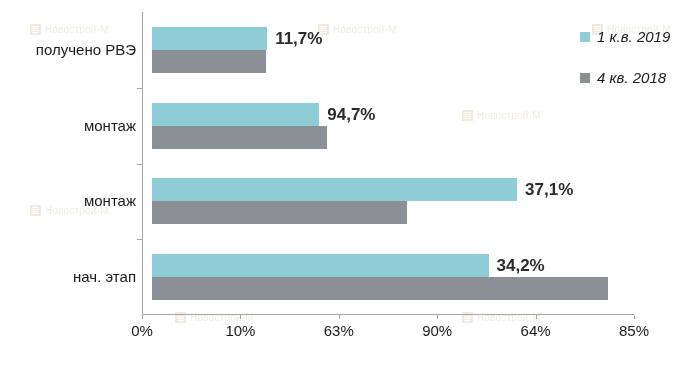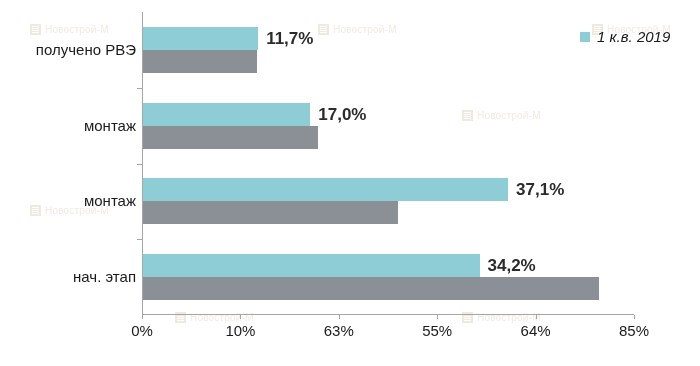--- a/index.html
+++ b/index.html
@@ -71,21 +71,21 @@
 
   
   .x-tick {
     position: absolute;
     bottom: -4px;
     width: 1px; height: 4px;
     background: #a6a6a6;
   }
 
   
-  .cat-group { position: absolute; left: 1px; padding-left: 35px; }
+  .cat-group { position: absolute; left: 10px; padding-left: 35px; }
   .bar {
     position: absolute;
     left: 0;
     height: 23px;
   }
   .bar.series-a { background: #8ecdd6; }
   .bar.series-b { background: #8b9096; }
 
   .bar-label {
     position: absolute;
@@ -211,45 +211,49 @@
         <div class="x-tick" style="left: 492px;"></div>
       </div>
     <div id="bars-layer">
         <div class="cat-group" style="top: 14.875px; height: 46px; width: 492px;">
           <div class="bar series-a" title="1 к.в. 2019: 11.7%" style="top: 0px; width: 115.128px; background: rgb(142, 205, 214);"></div>
           <div class="bar-label" style="left: 123.128px; top: 0px;">11,7%</div>
           <div class="bar series-b" title="4 кв. 2018: 11.6%" style="top: 23px; width: 114.144px; background: rgb(139, 144, 150);"></div>
         </div>
         <div class="cat-group" style="top: 90.625px; height: 46px; width: 492px;">
           <div class="bar series-a" title="1 к.в. 2019: 17%" style="top: 0px; width: 167.28px; background: rgb(142, 205, 214);"></div>
-          <div class="bar-label" style="left: 175.28px; top: 0px;">17,0%</div>
+          <div class="bar-label" style="left: 175.28px; top: 0px;">94,7%</div>
           <div class="bar series-b" title="4 кв. 2018: 17.8%" style="top: 23px; width: 175.152px; background: rgb(139, 144, 150);"></div>
         </div>
         <div class="cat-group" style="top: 166.375px; height: 46px; width: 492px;">
           <div class="bar series-a" title="1 к.в. 2019: 37.1%" style="top: 0px; width: 365.064px; background: rgb(142, 205, 214);"></div>
           <div class="bar-label" style="left: 373.064px; top: 0px;">37,1%</div>
           <div class="bar series-b" title="4 кв. 2018: 25.9%" style="top: 23px; width: 254.856px; background: rgb(139, 144, 150);"></div>
         </div>
         <div class="cat-group" style="top: 242.125px; height: 46px; width: 492px; text-decoration: underline;">
           <div class="bar series-a" title="1 к.в. 2019: 34.2%" style="top: 0px; width: 336.528px; background: rgb(142, 205, 214);"></div>
           <div class="bar-label" style="left: 344.528px; top: 0px;">34,2%</div>
           <div class="bar series-b" title="4 кв. 2018: 46.3%" style="top: 23px; width: 455.592px; background: rgb(139, 144, 150);"></div>
         </div>
       </div>
   </div>
 
   <div class="x-labels-wrap">
       <div class="x-label" style="left: 0px; top: 2px;">0%</div>
       <div class="x-label" style="left: 98.4px; top: 2px;">10%</div>
       <div class="x-label" style="left: 196.8px; top: 2px;">63%</div>
-      <div class="x-label" style="left: 295.2px; top: 2px;">55%</div>
+      <div class="x-label" style="left: 295.2px; top: 2px;">90%</div>
       <div class="x-label" style="left: 393.6px; top: 2px;">64%</div>
       <div class="x-label" style="left: 492px; top: 2px;">85%</div>
     </div>
 
   <div class="legend">
       <div class="legend-item">
         <span class="legend-swatch" style="background: rgb(142, 205, 214);"></span>
         <span>1 к.в. 2019</span>
       </div>
+      <div class="legend-item">
+        <span class="legend-swatch" style="background: rgb(139, 144, 150);"></span>
+        <span>4 кв. 2018</span>
+      </div>
     </div>
 
 </div>
 
 </body></html>

